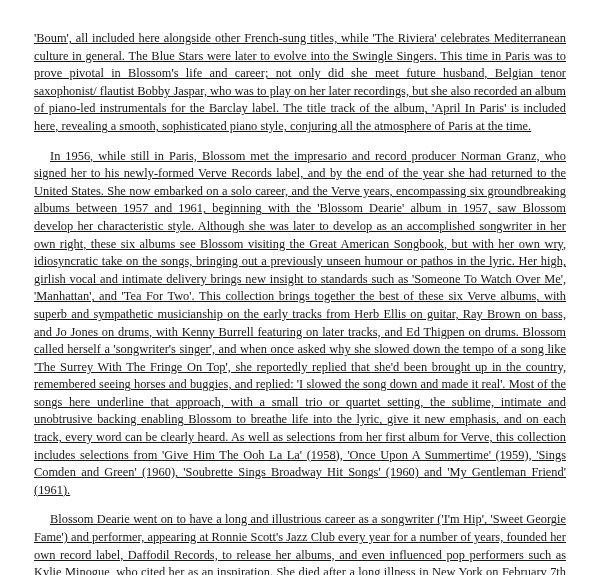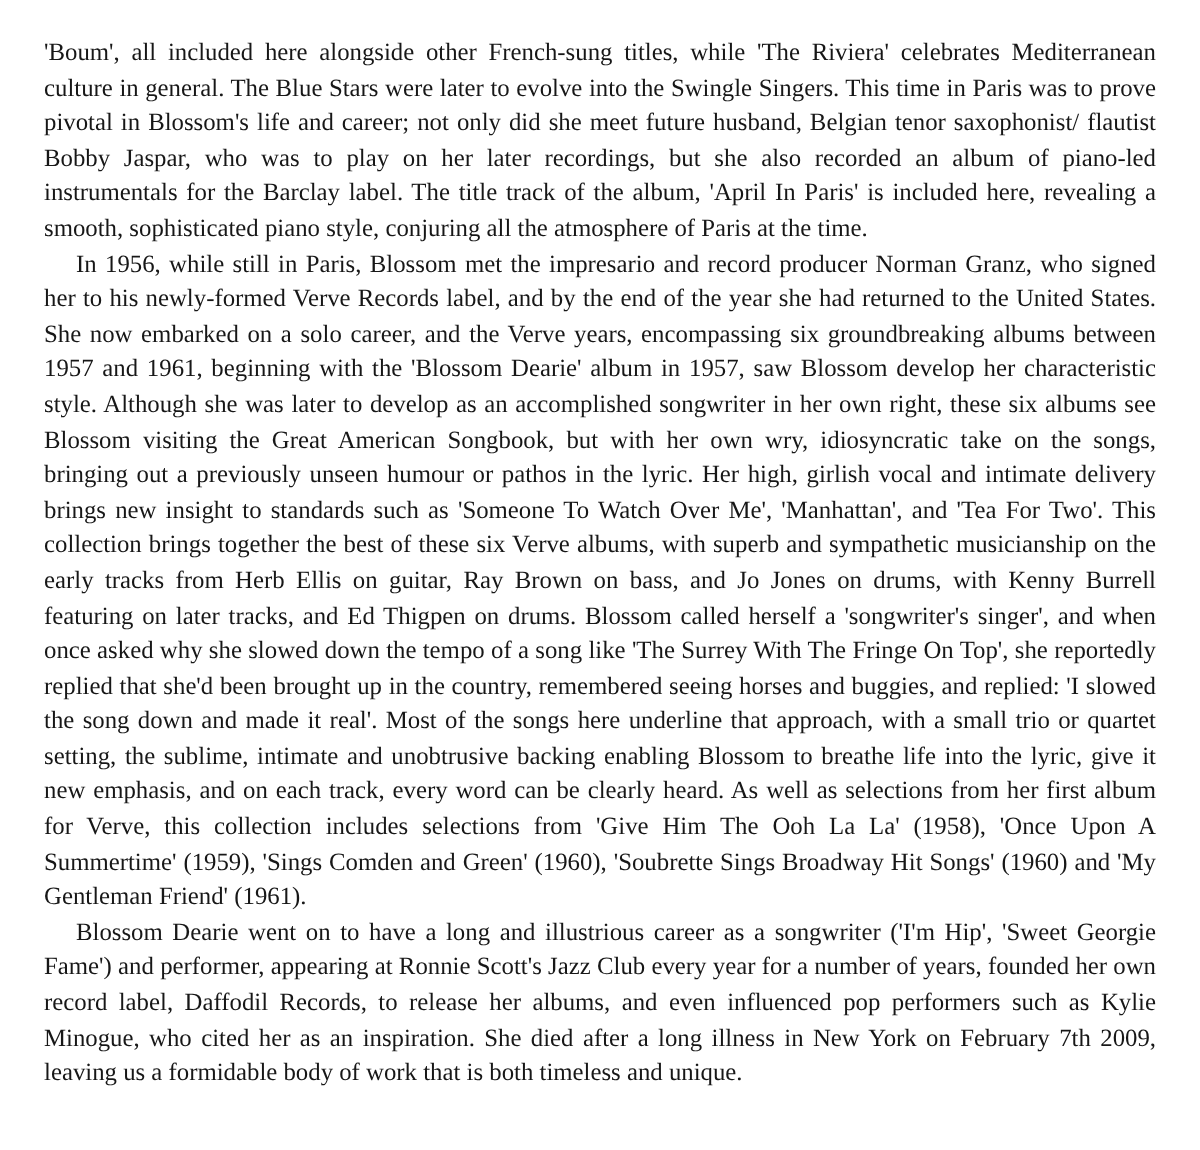--- a/index.html
+++ b/index.html
@@ -21,22 +21,23 @@
     padding: 18px 22px 10px 22px;
   }
   .body-text {
     font-size: 12.4px;
     line-height: 17.6px;
     text-align: justify;
     text-justify: inter-word;
     color: #171717;
   }
   .para {
-    margin: 0;
+    margin: 12px;
     text-indent: 16px;
+    text-decoration: underline;
   }
   .para.first {
     text-indent: 0;
   }
   .para + .para {
     margin-top: 0;
   }
 </style>
 </head>
 <body>

